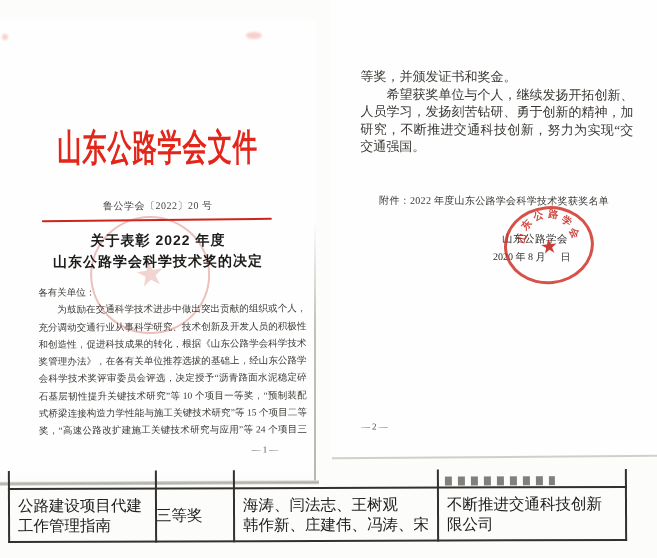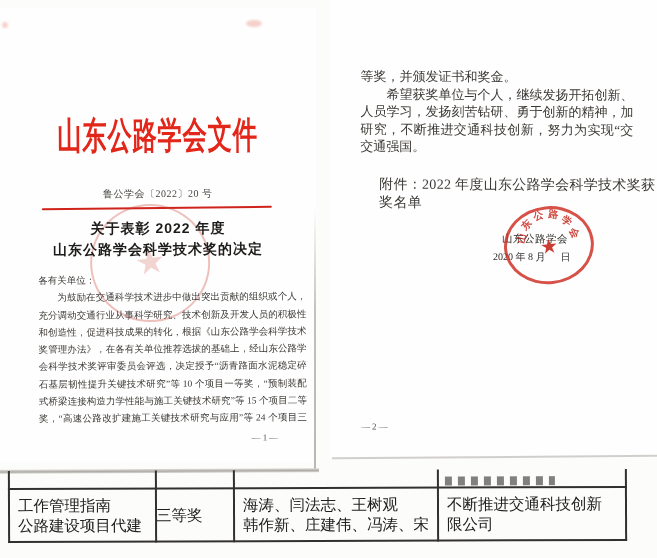--- a/index.html
+++ b/index.html
@@ -1,20 +1,20 @@
 <!DOCTYPE html>
 <html><head>
 <meta charset="utf-8">
 <style>
   html,body{margin:0;padding:0;background:#fdfdfc;}
   .canvas{position:relative;width:657px;height:558px;overflow:hidden;background:#fcfcfb;
           font-family:"Liberation Serif",serif;color:#3a3835;}
 
   
-  .left-page{position:absolute;left:0;top:8px;width:316px;height:455px;background:#fefefe;}
+  .left-page{position:absolute;left:0;top:20px;width:316px;height:455px;background:#fefefe;}
   .lp-inner{position:absolute;inset:0;transform:rotate(-0.3deg);}
   .doc-header{position:absolute;left:0;top:108px;width:316px;text-align:center;white-space:nowrap;
               font-family:"Liberation Sans",sans-serif;font-weight:bold;font-size:37px;line-height:40px;
               color:#e3261a;letter-spacing:1px;transform:scaleX(0.66);}
   .doc-number{position:absolute;left:0;top:179px;width:316px;text-align:center;
               font-size:10px;color:#48443f;letter-spacing:0.5px;}
   .red-rule{position:absolute;left:42px;top:199px;width:230px;height:2px;background:#cf241b;
             border-radius:1px;transform:rotate(-0.35deg);}
   .doc-title{position:absolute;left:0;width:316px;text-align:center;
              font-family:"Liberation Sans",sans-serif;font-weight:bold;font-size:14px;
@@ -36,21 +36,21 @@
   .lp-right-edge{position:absolute;left:314px;top:200px;width:2px;height:262px;
                  background:linear-gradient(rgba(195,193,188,0),#c3c1bc 40%,#b9b7b2);}
   .smudge{position:absolute;border-radius:50%;background:rgba(231,122,110,.35);filter:blur(1px);}
 
   
   .right-page{position:absolute;left:330px;top:0;width:327px;height:458px;background:#fefefe;}
   .rp-inner{position:absolute;inset:0;transform:rotate(0.2deg);}
   .rp-body{position:absolute;left:30px;top:68px;width:273px;font-size:13px;line-height:17.5px;
            color:#3b3834;}
   .rp-body .bline{height:17.5px;}
-  .attachment{position:absolute;left:49px;top:176px;font-size:14px;color:#3b3834;letter-spacing:0.3px;}
+  .attachment{position:absolute;left:49px;top:194px;font-size:10px;color:#3b3834;letter-spacing:0.3px;}
   .signature{position:absolute;left:172px;top:232px;width:70px;font-size:10.5px;color:#2f2d2b;
              letter-spacing:0.5px;z-index:1;}
   .sign-date{position:absolute;left:163px;top:250px;font-size:10px;color:#2f2d2b;white-space:pre;z-index:1;}
   .rp-num{left:16px;top:422px;width:60px;text-align:center;}
   .rp-bottom-edge{position:absolute;left:2px;top:456px;width:327px;height:2px;background:#c9c7c2;
                   transform:rotate(-0.45deg);opacity:.85;}
 
   
   .seal{position:absolute;left:174px;top:206px;width:90px;height:78px;z-index:2;
         transform:rotate(-6deg);}
@@ -158,22 +158,22 @@
 
     <div class="vline v0"></div>
     <div class="vline v1"></div>
     <div class="vline v2"></div>
     <div class="vline v3"></div>
     <div class="vline v4"></div>
     <div class="hline h-top"></div>
     <div class="hline h-bot"></div>
 
     <div class="cell c1">
+      <div>公路建设项目代建</div>
       <div>工作管理指南</div>
-      <div>公路建设项目代建</div>
     </div>
     <div class="cell c2">
       <div>三等奖</div>
     </div>
     <div class="cell c3">
       <div>海涛、闫法志、王树观</div>
       <div>韩作新、庄建伟、冯涛、宋</div>
     </div>
     <div class="cell c4">
       <div>不断推进交通科技创新</div>

